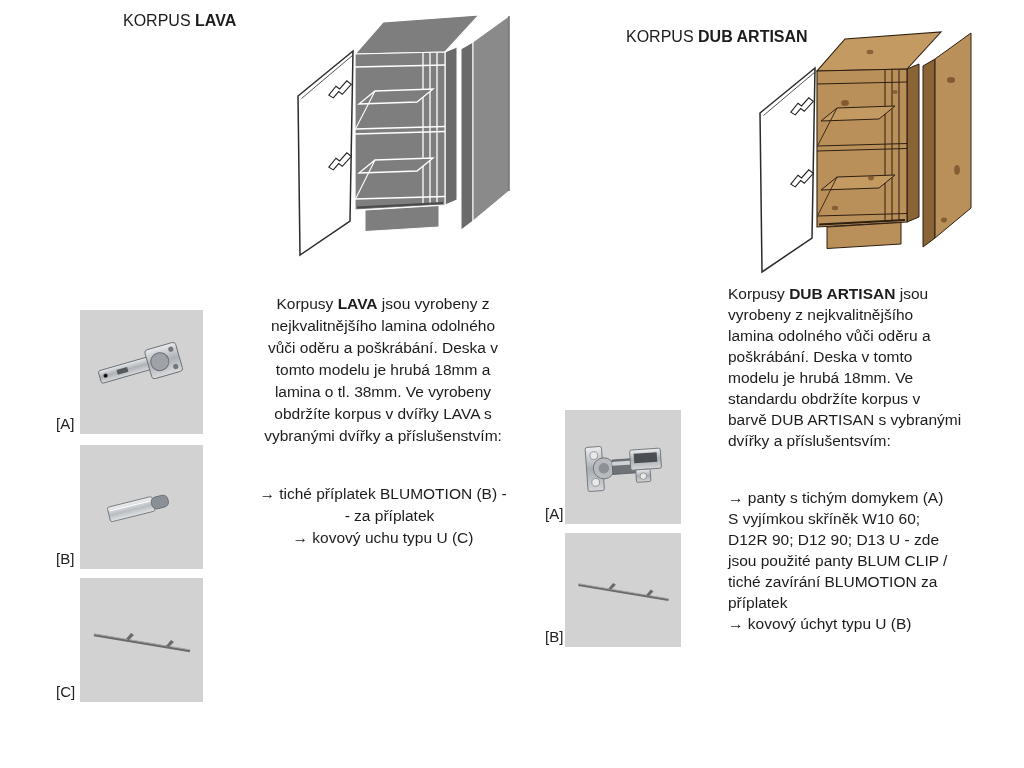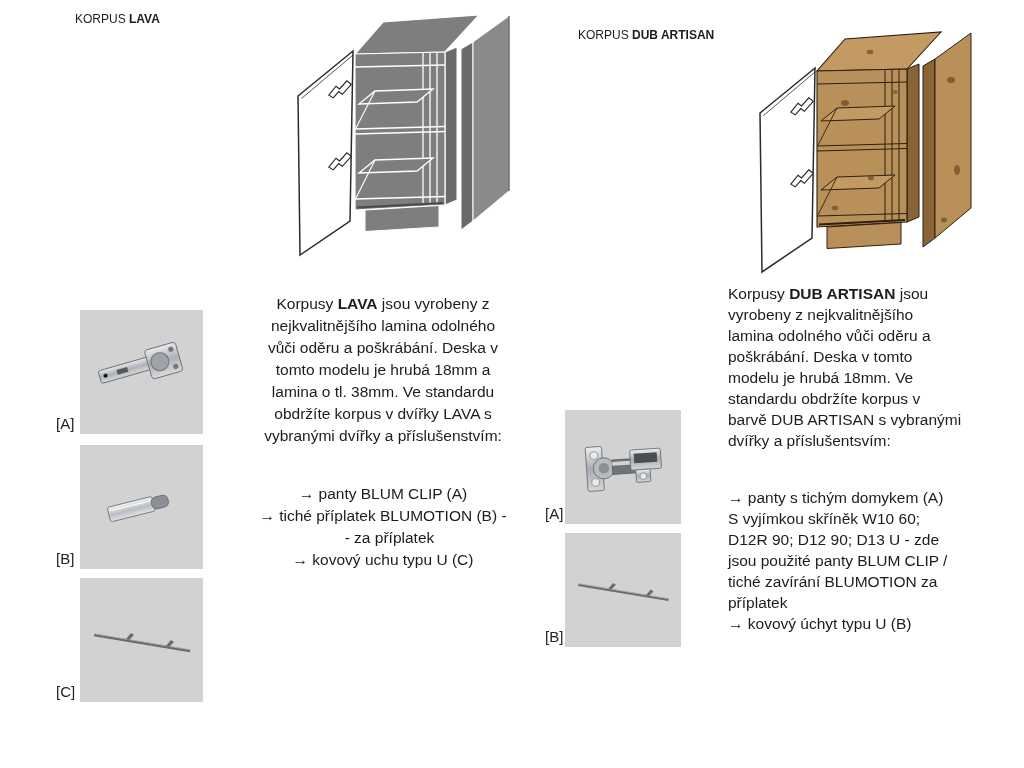--- a/index.html
+++ b/index.html
@@ -7,21 +7,21 @@
     --lava-body:#7e7e7e; --lava-edge:#6a6a6a; --lava-line:#ffffff;
     --wood-body:#b9905a; --wood-light:#c49a63; --wood-edge:#8a6336; --wood-knot:#6f4a22;
     --door-fill:#ffffff; --outline:#2b2b2b; --wood-outline:#2e1f10;
   }
   html,body{margin:0;padding:0;}
   body{
     width:1024px;height:768px;position:relative;background:var(--background);
     font-family:"Liberation Sans", sans-serif;color:var(--text);overflow:hidden;
   }
   .abs{position:absolute;}
-  .title{font-size:12px;white-space:pre;}
+  .title{font-size:16px;white-space:pre;margin-left:48px;}
   .title b{font-weight:700;}
   .textblock{font-size:15.5px;}
   .line{white-space:pre;}
   .lh22 .line{line-height:22px;height:22px;text-align:center;}
   .lh21 .line{line-height:21px;height:21px;}
   .bullets{margin-top:36px;}
   .hw-item{position:absolute;}
   .hw-box{background:var(--hardware-box-bg);width:100%;height:100%;display:flex;align-items:center;justify-content:center;}
   .hw-label{position:absolute;font-size:15px;color:#222;}
   .cab{position:absolute;}
@@ -125,26 +125,25 @@
   </div>
   <span class="hw-label" style="left:-24px;bottom:2px;">[C]</span>
 </div>
 
 <div class="abs textblock lh22" style="left:233px;top:293px;width:300px;">
   <div>
     <div class="line"><span>Korpusy </span><b>LAVA</b><span> jsou vyrobeny z</span></div>
     <div class="line">nejkvalitnějšího lamina odolného</div>
     <div class="line">vůči oděru a poškrábání. Deska v</div>
     <div class="line">tomto modelu je hrubá 18mm a</div>
-    <div class="line">lamina o tl. 38mm. Ve standardu</div>
+    <div class="line">lamina o tl. 38mm. Ve vyrobeny</div>
     <div class="line">obdržíte korpus v dvířky LAVA s</div>
     <div class="line">vybranými dvířky a příslušenstvím:</div>
   </div>
   <div class="bullets">
-    <div class="line">→ panty BLUM CLIP (A)</div>
     <div class="line">→ tiché příplatek BLUMOTION (B) -</div>
     <div class="line">   - za příplatek</div>
     <div class="line">→ kovový uchu typu U (C)</div>
   </div>
 </div>
 
 <div class="abs title" style="left:578px;top:28px;"><span>KORPUS </span><b>DUB ARTISAN</b></div>
 
 <svg class="cab cab-wood" style="left:745px;top:20px;" width="240" height="262" viewBox="0 0 240 262">
 

